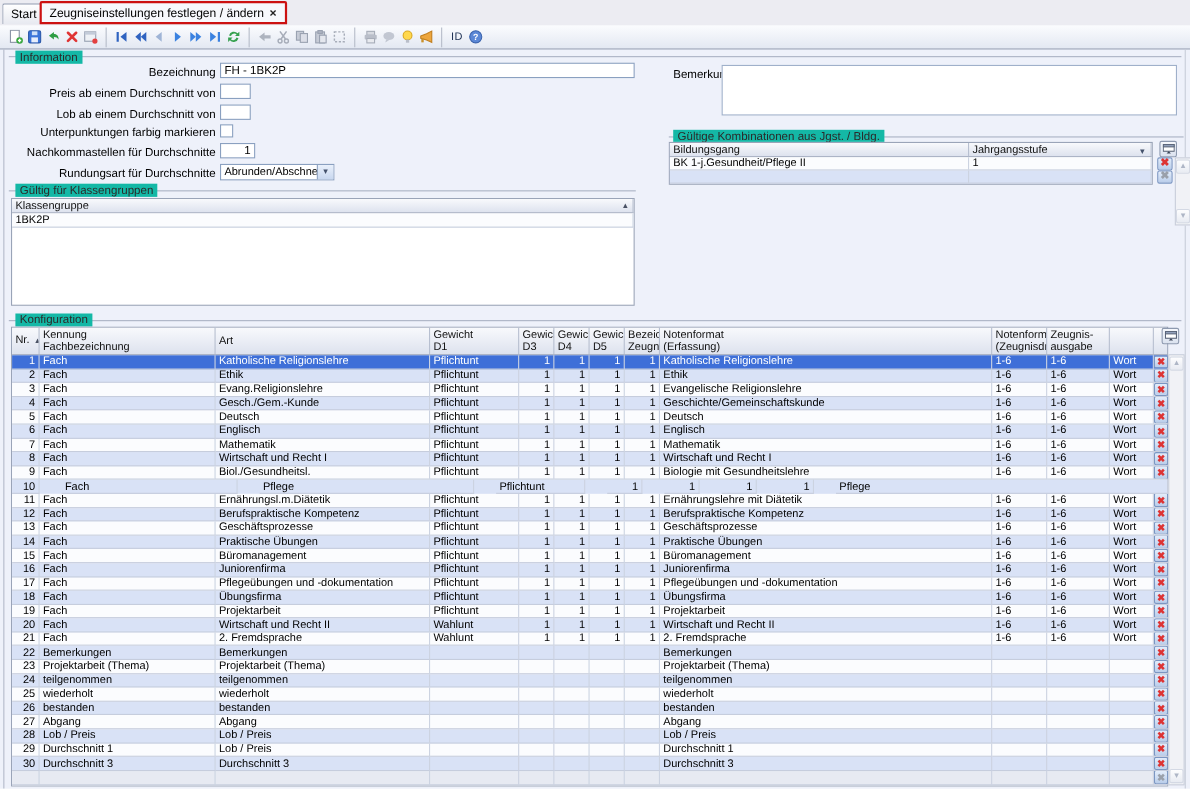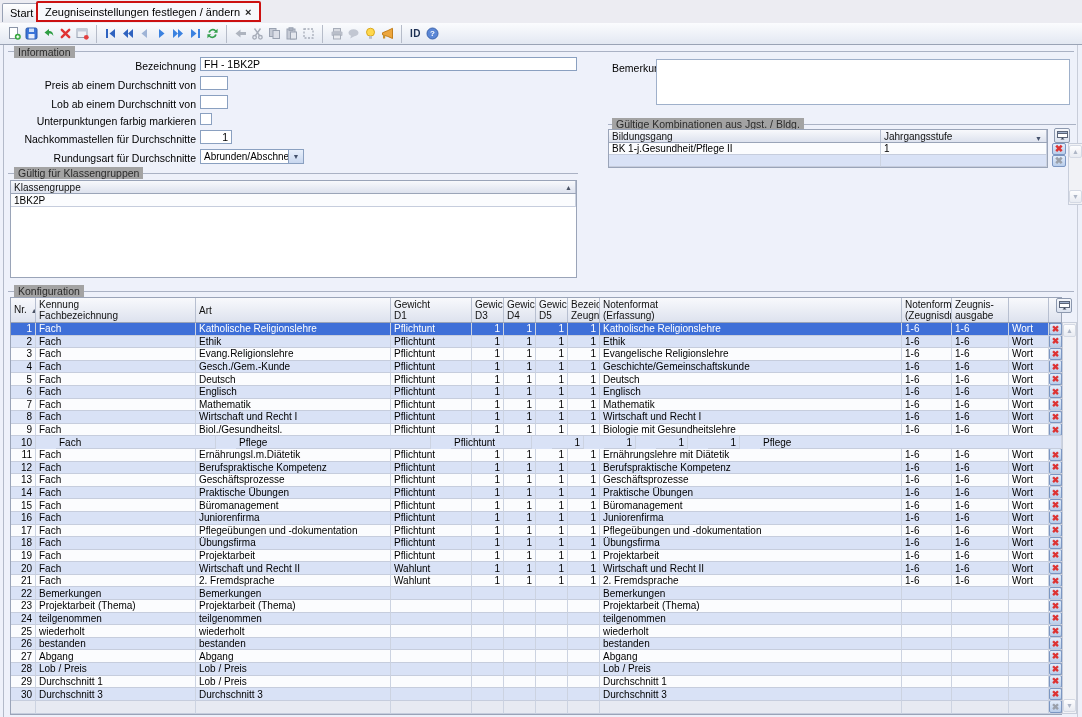--- a/index.html
+++ b/index.html
@@ -12,25 +12,25 @@
          background:linear-gradient(#ffffff,#e7e9f0); border:1px solid #98a1b4; border-bottom:none; border-radius:2px 2px 0 0; cursor:default; }
   .tab.active { background:#f7f8fc; border:2px solid #cc1111; height:21px; top:1px; }
   .tab-close { font-weight:bold; font-size:11px; line-height:10px; color:#222; }
 
   
   .toolbar { position:absolute; left:0; top:23px; width:1082px; height:22px; background:linear-gradient(#fbfcfe,#e3e8f2);
              border-bottom:1px solid #9aa3b5; display:flex; align-items:center; padding-left:3px; }
   .tb-group { display:flex; align-items:center; height:100%; padding:0 3px; }
   .tb-sep { width:1px; height:18px; background:#b6bcc9; margin:0 2px; }
   .tb-btn { width:17px; height:18px; display:flex; align-items:center; justify-content:center; border-radius:2px; }
-  .tb-id { font-size:10px; font-weight:bold; color:#1c2f52; letter-spacing:0.5px; width:auto; padding:0 3px; }
+  .tb-id { font-size:10px; font-weight:normal; color:#1c2f52; letter-spacing:0.5px; width:auto; padding:0 3px; }
 
   
   .group-line { position:absolute; border-top:1px solid #aab2c4; }
-  .group-label { position:absolute; background:#a3a3a3; padding:0 4px; font-size:10.5px; color:#2b2b2b; }
+  .group-label { position:absolute; background:#14b8a6; padding:0 4px; font-size:10.5px; color:#2b2b2b; }
   .panel-edge-l { position:absolute; left:3px; top:45px; width:1px; height:672px; background:#b3bac9; }
   .panel-edge-r { position:absolute; left:1077px; top:45px; width:1px; height:672px; background:#c8cdd9; }
 
   
   .frm-label { position:absolute; width:190px; text-align:right; font-size:10.5px; white-space:nowrap; }
   .frm-label-l { position:absolute; text-align:right; font-size:10.5px; white-space:nowrap; }
   .txt { position:absolute; background:#fff; border:1px solid #8aa0c0; font-size:10.5px; padding:0 3px; display:flex; align-items:center; overflow:hidden; white-space:nowrap; }
   .txt.num { justify-content:flex-end; }
   .chk { position:absolute; width:12px; height:12px; background:#fff; border:1px solid #8aa0c0; }
   .combo { position:absolute; background:#fff; border:1px solid #8aa0c0; display:flex; align-items:stretch; font-size:10px; }

